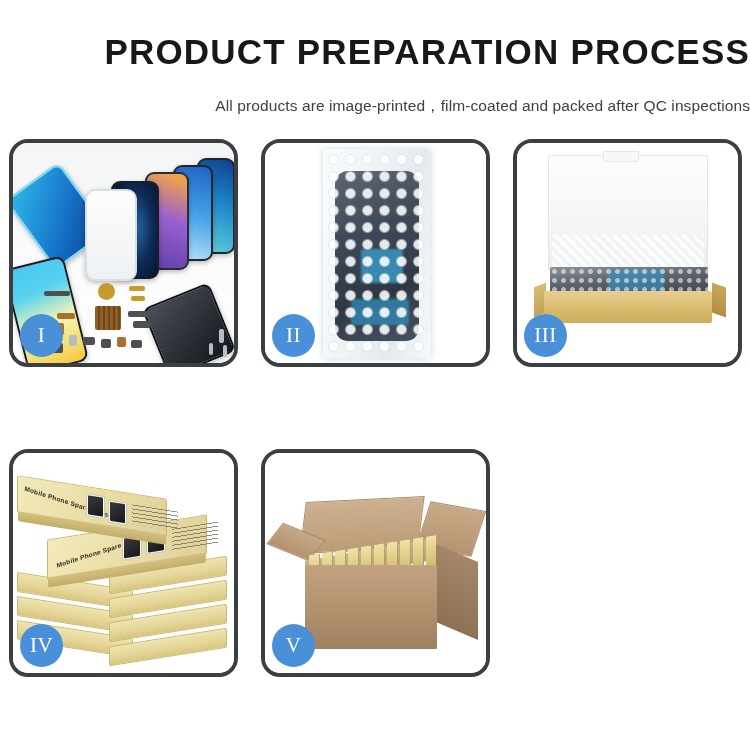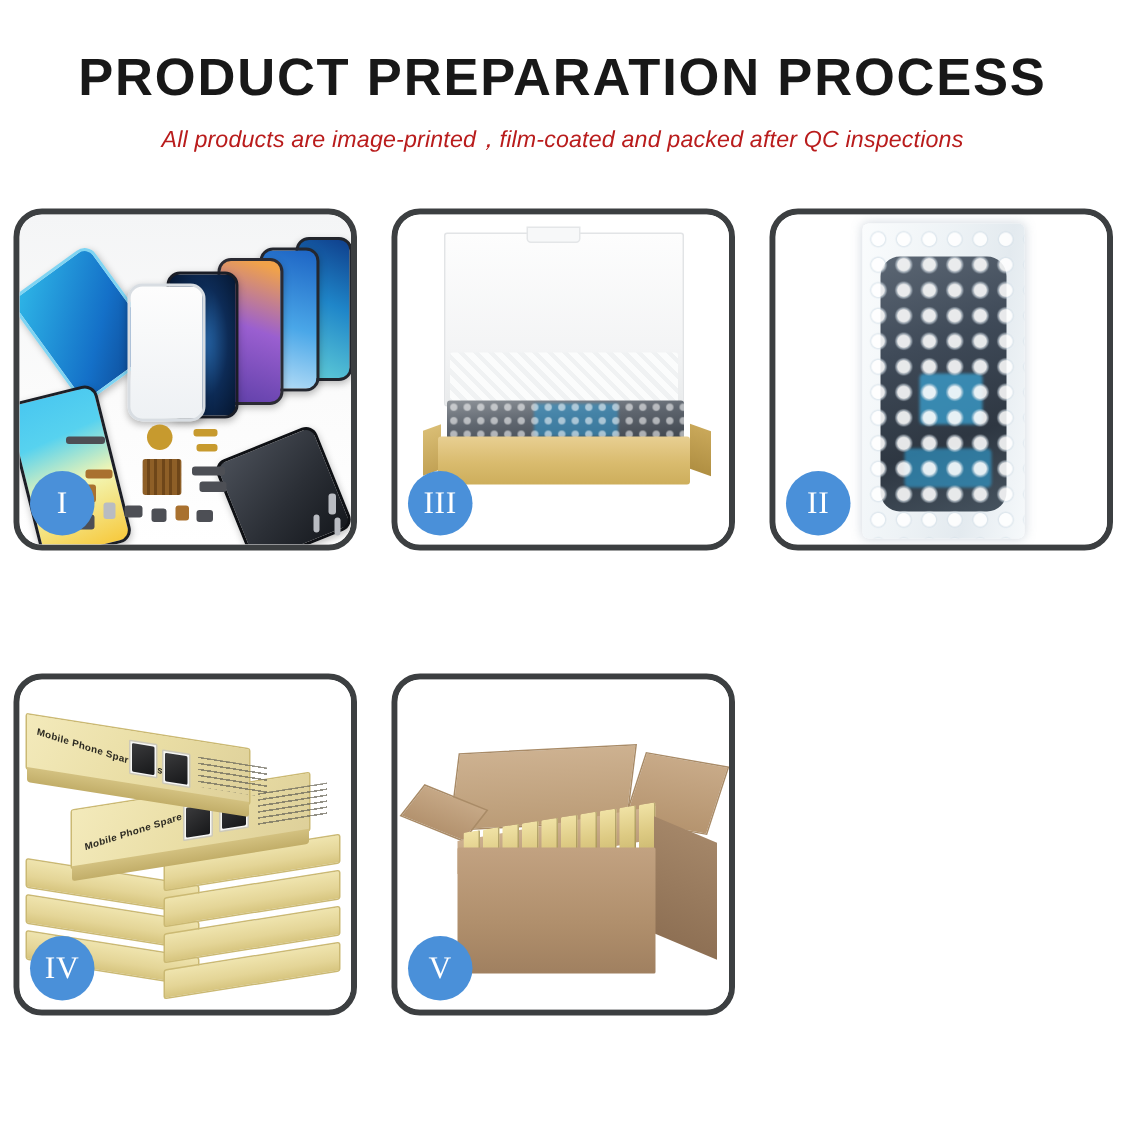--- a/index.html
+++ b/index.html
@@ -8,37 +8,36 @@
     width: 750px;
     height: 750px;
     background: #ffffff;
     font-family: "Liberation Sans", sans-serif;
     overflow: hidden;
   }
 
   .page { width: 750px; height: 750px; position: relative; background:#fff; }
 
   
-  .header { text-align: center; padding-top: 34px; }
+  .header { text-align: right; padding-top: 34px; }
   .title {
     font-size: 35px;
     font-weight: 700;
     letter-spacing: 1.2px;
     color: #181818;
     line-height: 1.05;
     white-space: nowrap;
   }
   .subtitle {
     font-size: 15.5px;
     font-weight: 400;
-    color: #b91c1c;
-    margin-top: 12px;
+    color: #404040;
+    margin-top: 25px;
     letter-spacing: 0.1px;
     white-space: nowrap;
-    font-style: italic;
   }
 
   
   .grid {
     position: absolute;
     left: 9px;
     top: 139px;
     width: 733px;
     display: grid;
     grid-template-columns: repeat(3, 229px);
@@ -389,48 +388,48 @@
         <div class="part" style="left:118px;top:197px;width:11px;height:8px;"></div>
         <div class="part silver" style="left:206px;top:186px;width:5px;height:14px;"></div>
         <div class="part silver" style="left:196px;top:200px;width:4px;height:12px;"></div>
         <div class="part silver" style="left:210px;top:202px;width:4px;height:12px;"></div>
         <div class="part" style="left:36px;top:200px;width:14px;height:10px;"></div>
       </div>
       <div class="badge">I</div>
     </div>
 
     <div class="panel">
+      <div class="panel-media p2">
+        <div class="wrap-sheet">
+          <div class="wrap-phone">
+            <div class="wrap-blue1"></div>
+            <div class="wrap-blue2"></div>
+          </div>
+          <div class="bubbles"></div>
+        </div>
+      </div>
+      <div class="badge">II</div>
+    </div>
+
+    <div class="panel">
       <div class="panel-media p3">
         <div class="b3-lid"></div>
         <div class="b3-lidtab"></div>
         <div class="b3-foam"></div>
         <div class="b3-inner">
           <div class="b3-innerblue"></div>
         </div>
         <div class="b3-lside"></div>
         <div class="b3-rside"></div>
         <div class="b3-front"></div>
       </div>
       <div class="badge">III</div>
     </div>
 
     <div class="panel">
-      <div class="panel-media p2">
-        <div class="wrap-sheet">
-          <div class="wrap-phone">
-            <div class="wrap-blue1"></div>
-            <div class="wrap-blue2"></div>
-          </div>
-          <div class="bubbles"></div>
-        </div>
-      </div>
-      <div class="badge">II</div>
-    </div>
-
-    <div class="panel">
       <div class="panel-media p4">
         <div class="stack">
 
           <div class="sbox" style="left:0px;  top:112px; width:116px; height:20px; transform:skewY(9deg);"></div>
           <div class="sbox" style="left:0px;  top:136px; width:116px; height:20px; transform:skewY(9deg);"></div>
           <div class="sbox" style="left:0px;  top:160px; width:116px; height:20px; transform:skewY(9deg);"></div>
 
           <div class="sbox" style="left:92px; top:96px;  width:118px; height:20px; transform:skewY(-9deg);"></div>
           <div class="sbox" style="left:92px; top:120px; width:118px; height:20px; transform:skewY(-9deg);"></div>
           <div class="sbox" style="left:92px; top:144px; width:118px; height:20px; transform:skewY(-9deg);"></div>

